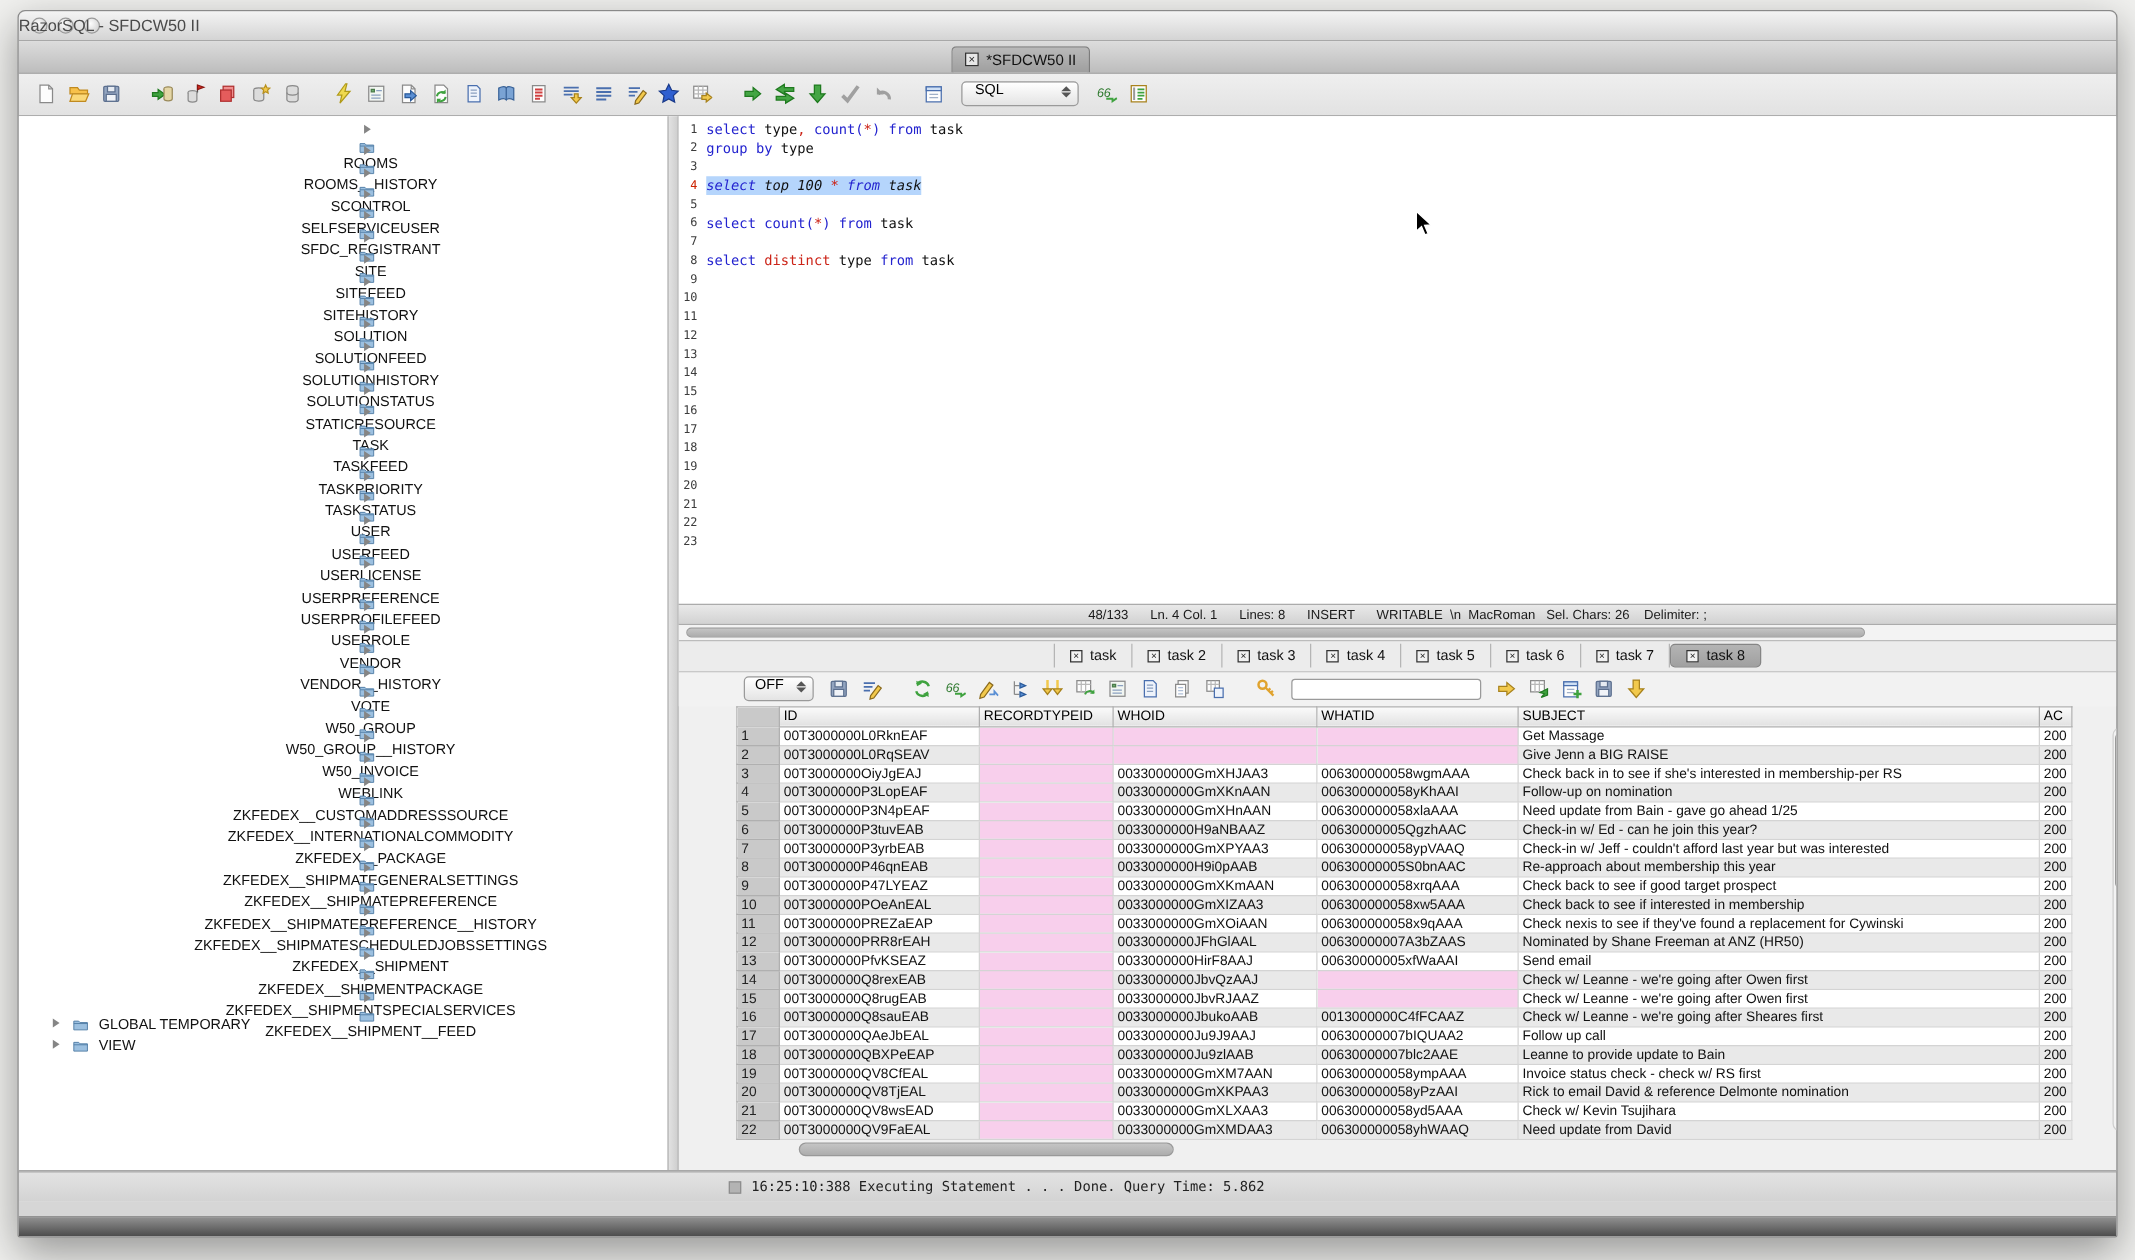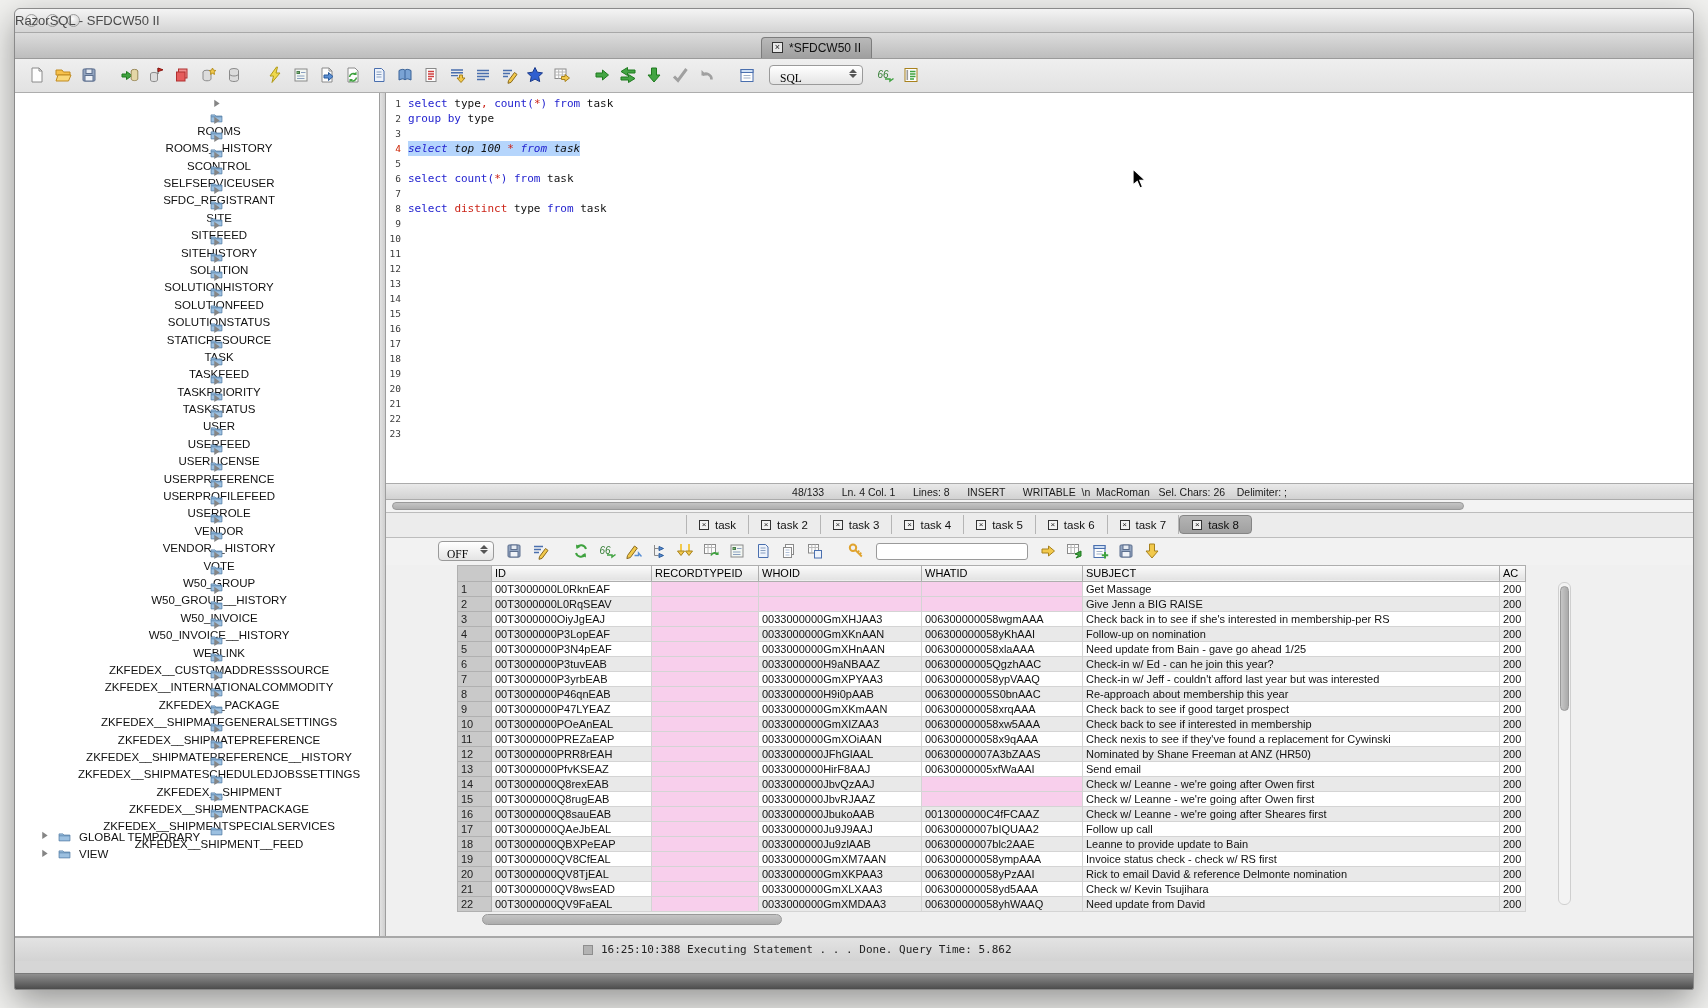--- a/index.html
+++ b/index.html
@@ -23,21 +23,21 @@
     background:linear-gradient(#b9b9b9,#9f9f9f); border:1px solid #7c7c7c; border-bottom:none; border-radius:4px 4px 0 0;
     font-size:12px; color:#111; }
   .close-box { width:11px; height:11px; border:1px solid #333; background:#e8e8e8; font-size:9px; line-height:9px; text-align:center; color:#222; }
 
   
   .toolbar { height:34px; background:linear-gradient(#efefef,#e2e2e2); border-bottom:1px solid #adadad;
     display:flex; align-items:center; padding:0 10px; gap:2px; }
   .tb-icon { width:24px; height:24px; display:flex; align-items:center; justify-content:center; border-radius:3px; }
   .tb-sep { width:13px; height:1px; }
   .select-box { width:94px; height:20px; margin:0 8px; border:1px solid #9a9a9a; border-radius:4px;
-    background:linear-gradient(#ffffff,#e4e4e4); display:flex; align-items:flex-end; font-size:11.5px; padding-left:10px; position:relative;font-family:Liberation Serif, serif; }
+    background:linear-gradient(#ffffff,#e4e4e4); display:flex; align-items:flex-start; font-size:11.5px; padding-left:10px; position:relative; }
   .select-box .steppers { position:absolute; right:5px; top:3px; display:flex; flex-direction:column; gap:1px; }
   .select-box .steppers i { width:0; height:0; border-left:4px solid transparent; border-right:4px solid transparent; }
   .select-box .steppers .up { border-bottom:4px solid #555; }
   .select-box .steppers .dn { border-top:4px solid #555; }
 
   
   .main { height:846px; display:flex; background:#fff; border-bottom:1px solid #a8a8a8; }
   .sidebar { width:520px; background:#fff; border-right:1px solid #9e9e9e; overflow:hidden; padding-top:5px; }
   .tree-row { height:17.4px; display:flex; align-items:center; font-size:11.5px; color:#111; white-space:nowrap; }
   .tree-row .tri { width:13px; height:13px; margin-right:4px; flex:0 0 auto; }
@@ -69,21 +69,21 @@
   .rtab:first-child { border-left:1px solid #b5b5b5; }
   .rtab.active { background:linear-gradient(#b4b4b4,#a0a0a0); border-radius:4px; border:1px solid #858585; }
   .rtab .close-box { width:10px; height:10px; font-size:8px; line-height:8px; background:#f2f2f2; }
 
   
   .rtoolbar { height:27px; display:flex; align-items:center; gap:2px; padding-left:52px; background:#f2f2f2; }
   .rtoolbar .select-box { width:56px; margin:0 6px 0 0; padding-left:8px; }
   .filter-input { width:152px; height:17px; border:1px solid #9a9a9a; border-radius:3px; background:#fff; margin:0 6px; font-size:11px; padding:0 4px; }
 
   
-  .rtable-wrap { position:relative; margin-left:71px; width:1236px; }
+  .rtable-wrap { position:relative; margin-left:46px; width:1100px; }
   table.grid { border-collapse:collapse; table-layout:fixed; font-size:11px; background:#fff; }
   table.grid th { background:linear-gradient(#fbfbfb,#e2e2e2); border:1px solid #aeaeae; font-weight:normal; text-align:left;
     padding:0 0 0 3px; height:16px; font-size:11px; overflow:hidden; white-space:nowrap; }
   table.grid td { border:1px solid #d4d4d4; height:14.7px; line-height:14px; padding:0 0 0 3px; overflow:hidden; white-space:nowrap; color:#111; }
   table.grid td.rownum, table.grid th.rownum { background:#c9c9c9; border-color:#b0b0b0; color:#222; }
   tr.even td { background:#e9e9e9; }
   tr.odd td { background:#ffffff; }
   td.nullcell { background:#f8cfec !important; }
   .vscroll { position:absolute; top:17px; left:1101px; width:13px; height:323px; background:#f3f3f3; border:1px solid #cfcfcf; border-radius:6px; }
   .vscroll .thumb { position:absolute; left:1px; right:1px; top:3px; height:125px; background:linear-gradient(90deg,#c6c6c6,#aaaaaa); border:1px solid #999; border-radius:6px; }
@@ -409,40 +409,40 @@
             <span>SOLUTION</span>
           </div>
           <div class="tree-row lvl2">
             <svg class="tri" viewBox="0 0 18 18" width="13" height="13">
               <path d="M4.5 2.5L12 7.5l-7.5 5z" fill="#858585"></path>
             </svg>
             <svg class="fold" viewBox="0 0 18 18" width="17" height="15">
               <path d="M2 5h5l1.5 1.5H16V14H2z" fill="#9cc0e0" stroke="#5580a8"></path>
               <path d="M2 7.5h14" stroke="#5580a8"></path>
             </svg>
+            <span>SOLUTIONFEED</span>
+          </div>
+          <div class="tree-row lvl2">
+            <svg class="tri" viewBox="0 0 18 18" width="13" height="13">
+              <path d="M4.5 2.5L12 7.5l-7.5 5z" fill="#858585"></path>
+            </svg>
+            <svg class="fold" viewBox="0 0 18 18" width="17" height="15">
+              <path d="M2 5h5l1.5 1.5H16V14H2z" fill="#9cc0e0" stroke="#5580a8"></path>
+              <path d="M2 7.5h14" stroke="#5580a8"></path>
+            </svg>
             <span>SOLUTIONHISTORY</span>
           </div>
           <div class="tree-row lvl2">
             <svg class="tri" viewBox="0 0 18 18" width="13" height="13">
               <path d="M4.5 2.5L12 7.5l-7.5 5z" fill="#858585"></path>
             </svg>
             <svg class="fold" viewBox="0 0 18 18" width="17" height="15">
               <path d="M2 5h5l1.5 1.5H16V14H2z" fill="#9cc0e0" stroke="#5580a8"></path>
               <path d="M2 7.5h14" stroke="#5580a8"></path>
             </svg>
-            <span>SOLUTIONFEED</span>
-          </div>
-          <div class="tree-row lvl2">
-            <svg class="tri" viewBox="0 0 18 18" width="13" height="13">
-              <path d="M4.5 2.5L12 7.5l-7.5 5z" fill="#858585"></path>
-            </svg>
-            <svg class="fold" viewBox="0 0 18 18" width="17" height="15">
-              <path d="M2 5h5l1.5 1.5H16V14H2z" fill="#9cc0e0" stroke="#5580a8"></path>
-              <path d="M2 7.5h14" stroke="#5580a8"></path>
-            </svg>
             <span>SOLUTIONSTATUS</span>
           </div>
           <div class="tree-row lvl2">
             <svg class="tri" viewBox="0 0 18 18" width="13" height="13">
               <path d="M4.5 2.5L12 7.5l-7.5 5z" fill="#858585"></path>
             </svg>
             <svg class="fold" viewBox="0 0 18 18" width="17" height="15">
               <path d="M2 5h5l1.5 1.5H16V14H2z" fill="#9cc0e0" stroke="#5580a8"></path>
               <path d="M2 7.5h14" stroke="#5580a8"></path>
             </svg>
@@ -600,30 +600,20 @@
           </div>
           <div class="tree-row lvl2">
             <svg class="tri" viewBox="0 0 18 18" width="13" height="13">
               <path d="M4.5 2.5L12 7.5l-7.5 5z" fill="#858585"></path>
             </svg>
             <svg class="fold" viewBox="0 0 18 18" width="17" height="15">
               <path d="M2 5h5l1.5 1.5H16V14H2z" fill="#9cc0e0" stroke="#5580a8"></path>
               <path d="M2 7.5h14" stroke="#5580a8"></path>
             </svg>
             <span>W50_INVOICE</span>
-          </div>
-          <div class="tree-row lvl2">
-            <svg class="tri" viewBox="0 0 18 18" width="13" height="13">
-              <path d="M4.5 2.5L12 7.5l-7.5 5z" fill="#858585"></path>
-            </svg>
-            <svg class="fold" viewBox="0 0 18 18" width="17" height="15">
-              <path d="M2 5h5l1.5 1.5H16V14H2z" fill="#9cc0e0" stroke="#5580a8"></path>
-              <path d="M2 7.5h14" stroke="#5580a8"></path>
-            </svg>
-            <span>W50_INVOICE__HISTORY</span>
           </div>
           <div class="tree-row lvl2">
             <svg class="tri" viewBox="0 0 18 18" width="13" height="13">
               <path d="M4.5 2.5L12 7.5l-7.5 5z" fill="#858585"></path>
             </svg>
             <svg class="fold" viewBox="0 0 18 18" width="17" height="15">
               <path d="M2 5h5l1.5 1.5H16V14H2z" fill="#9cc0e0" stroke="#5580a8"></path>
               <path d="M2 7.5h14" stroke="#5580a8"></path>
             </svg>
             <span>WEBLINK</span>

